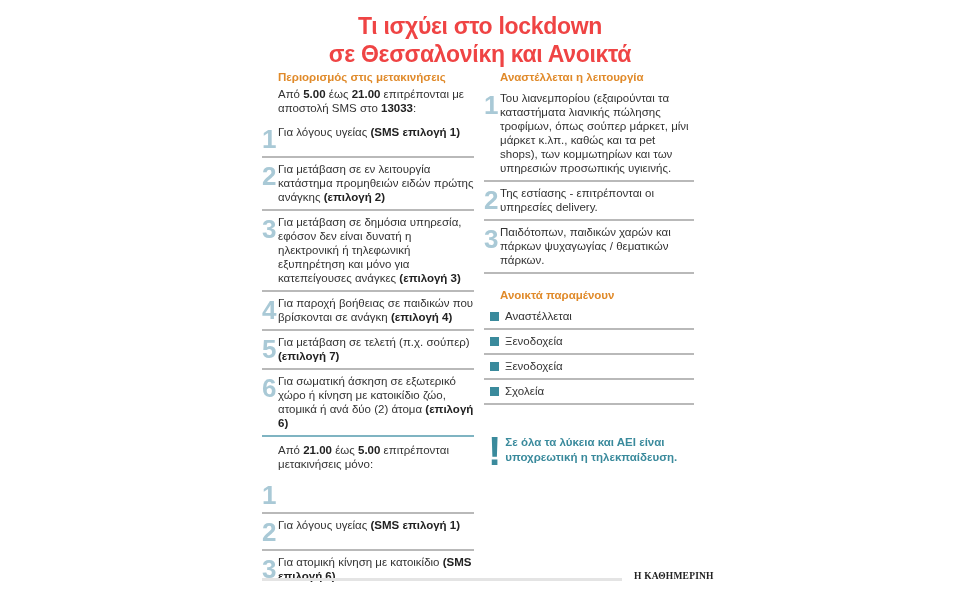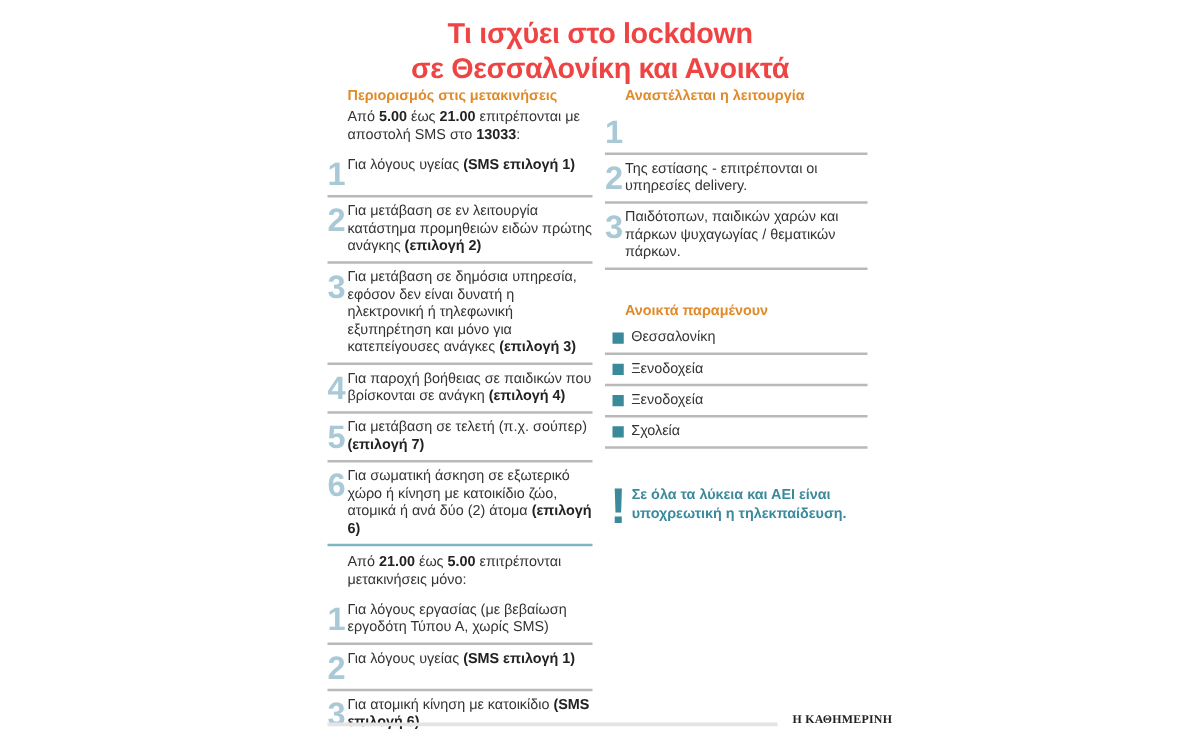--- a/index.html
+++ b/index.html
@@ -14,21 +14,21 @@
     .section-head { color: #e08a2a; font-weight: bold; font-size: 11.5px; line-height: 14px; margin: 0 0 3px 16px; }
     .intro { font-size: 11.5px; line-height: 14px; margin: 0 0 6px 16px; color: #333; }
     .intro b { color: #222; text-align: right; }
     .item { display: flex; align-items: flex-start; padding: 4px 0 5px 0; border-bottom: 2px solid #b9b9b9; }
     .item.noline { border-bottom: none; }
     .num { width: 16px; flex: 0 0 16px; color: #a9c9d6; font-weight: bold; font-size: 26px;
            line-height: 24px; font-family: "Liberation Sans", sans-serif; margin-top: 2px; }
     .txt { font-size: 11.5px; line-height: 14px; color: #333; }
     .txt b { color: #222; }
     .teal-sep { border-bottom: 2px solid #7fb4c2; }
-    .open-head { margin-top: 26px; }
+    .open-head { margin-top: 14px; }
     .open-item { display: flex; align-items: center; padding: 4px 0 5px 6px; border-bottom: 2px solid #b9b9b9; font-size: 11.5px; line-height: 14px; color: #333; }
     .sq { width: 9px; height: 9px; background: #3a8a9c; margin-right: 6px; flex: 0 0 9px; }
     .note { display: flex; margin-top: 26px; margin-left: 4px; }
     .excl { width: 14px; color: #3a8a9c; font-weight: bold; font-size: 40px; line-height: 40px; margin-right: 4px; }
     .note-txt { color: #3a8a9c; font-weight: bold; font-size: 11.5px; line-height: 15px; margin-top: 4px; }
     .footer-line { position: absolute; left: 262px; top: 578px; width: 360px; height: 3px; background: #e4e4e4; }
     .brand { position: absolute; left: 634px; top: 571px; font-family: "Liberation Serif", serif; font-size: 9.5px; font-weight: bold; color: #222; letter-spacing: 0.2px; }
   </style>
 </head>
 <body>
@@ -69,53 +69,53 @@
         <div class="txt"><span>Για σωματική άσκηση σε εξωτερικό χώρο ή κίνηση με κατοικίδιο ζώο, ατομικά ή ανά δύο (2) άτομα </span><b>(επιλογή 6)</b></div>
       </div>
     </div>
   <div class="teal-sep"></div>
   <div class="intro" style="margin-top:6px">
     <span>Από </span><b>21.00</b><span> έως </span><b>5.00</b><span> επιτρέπονται μετακινήσεις μόνο:</span>
   </div>
   <div id="night-list">
       <div class="item">
         <div class="num">1</div>
-        <div class="txt"><span>Για λόγους εργασίας (με βεβαίωση εργοδότη Τύπου Α, χωρίς SMS)</span><b></b></div>
       </div>
       <div class="item">
         <div class="num">2</div>
         <div class="txt"><span>Για λόγους υγείας </span><b>(SMS επιλογή 1)</b></div>
       </div>
       <div class="item noline">
         <div class="num">3</div>
         <div class="txt"><span>Για ατομική κίνηση με κατοικίδιο </span><b>(SMS επιλογή 6)</b></div>
       </div>
     </div>
 </div>
 
 <div class="col col-right">
   <div class="section-head">Αναστέλλεται η λειτουργία</div>
   <div id="suspended-list">
       <div class="item">
         <div class="num">1</div>
+        <div class="txt"><span>Του λιανεμπορίου (εξαιρούνται τα καταστήματα λιανικής πώλησης τροφίμων, όπως σούπερ μάρκετ, μίνι μάρκετ κ.λπ., καθώς και τα pet shops), των κομμωτηρίων και των υπηρεσιών προσωπικής υγιεινής.</span></div>
       </div>
       <div class="item">
         <div class="num">2</div>
         <div class="txt"><span>Της εστίασης - επιτρέπονται οι υπηρεσίες delivery.</span></div>
       </div>
       <div class="item">
         <div class="num">3</div>
         <div class="txt"><span>Παιδότοπων, παιδικών χαρών και πάρκων ψυχαγωγίας / θεματικών πάρκων.</span></div>
       </div>
     </div>
   <div class="section-head open-head">Ανοικτά παραμένουν</div>
   <div id="open-list">
       <div class="open-item">
         <span class="sq"></span>
-        <span>Θεσσαλονίκη</span>
+        <span>Αναστέλλεται</span>
       </div>
       <div class="open-item">
         <span class="sq"></span>
         <span>Ξενοδοχεία</span>
       </div>
       <div class="open-item">
         <span class="sq"></span>
         <span>Ξενοδοχεία</span>
       </div>
       <div class="open-item">

